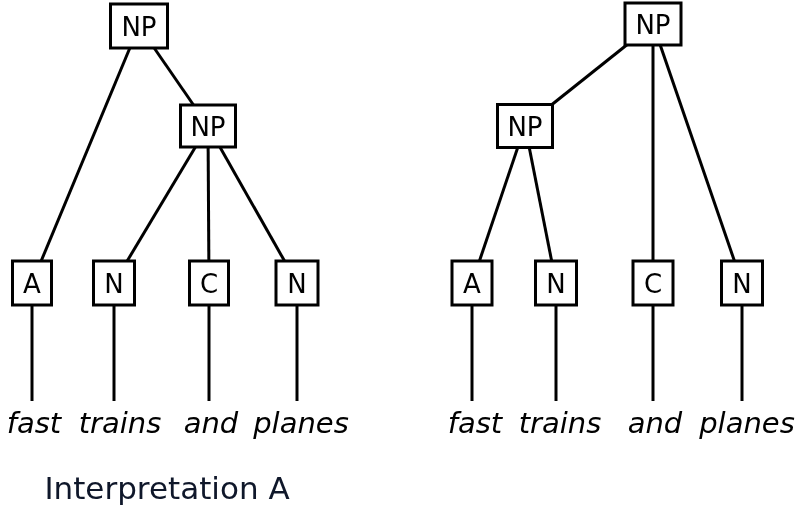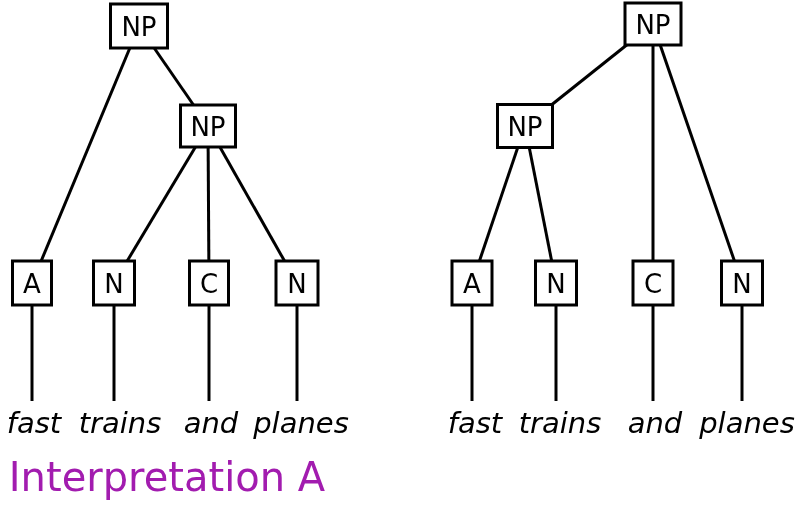--- a/index.html
+++ b/index.html
@@ -16,24 +16,24 @@
     font-family: "DejaVu Sans", "Liberation Sans", sans-serif;
     border-radius: 28px;
   }
   .stage svg {
     position: absolute;
     left: 0;
     top: 0;
   }
   .caption {
     position: absolute;
-    top: 454px;
+    top: 470px;
     transform: translateX(-50%);
-    font-size: 40px;
-    color: #a21caf;
+    font-size: 31px;
+    color: #0f172a;
     white-space: nowrap;
   }
   .node-label {
     font-family: "DejaVu Sans", "Liberation Sans", sans-serif;
     font-size: 26px;
     fill: #000000;
   }
   .word-label {
     font-family: "DejaVu Sans", "Liberation Sans", sans-serif;
     font-size: 29px;

